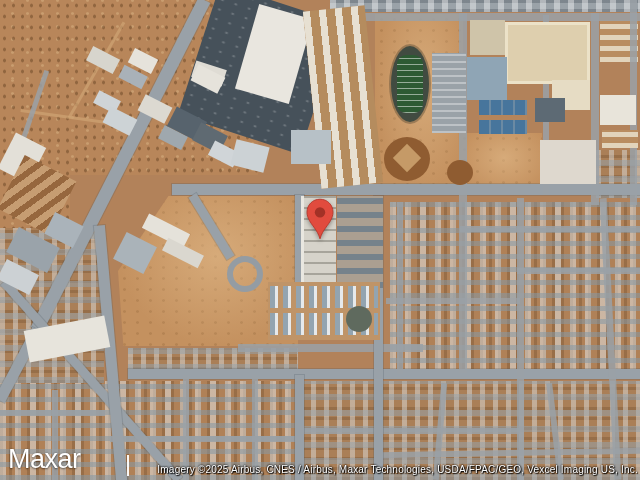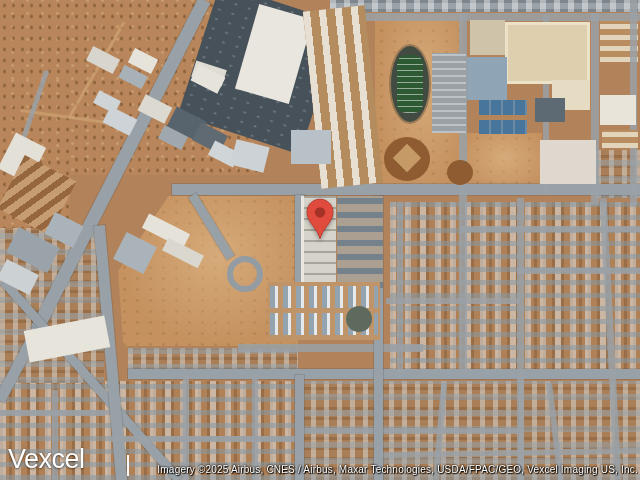--- a/index.html
+++ b/index.html
@@ -141,16 +141,16 @@
 
   <div class="abs" style="left:127px;top:455px;width:2px;height:21px;background:#fff;opacity:.95;z-index:12;"></div>
 
   <div class="pin">
     <svg width="30" height="42" viewBox="0 0 24 34">
       <path d="M12 1C6 1 1.5 5.6 1.5 11.5c0 4.6 3 8.6 5.6 12.1C9.4 26.6 11 29.5 12 33c1-3.5 2.6-6.4 4.9-9.4 2.6-3.5 5.6-7.5 5.6-12.1C22.5 5.6 18 1 12 1z" stroke="#B93A2E" stroke-width="0.8" fill="#E14B3E"></path>
       <circle cx="12" cy="11.6" r="4.2" fill="#A33126"></circle>
     </svg>
   </div>
 
-  <div class="glogo">Vexcel</div>
+  <div class="glogo">Maxar</div>
   <div class="attr">Imagery ©2025 Airbus, CNES / Airbus, Maxar Technologies, USDA/FPAC/GEO, Vexcel Imaging US, Inc.</div>
 
 </div>
 
 </body></html>

